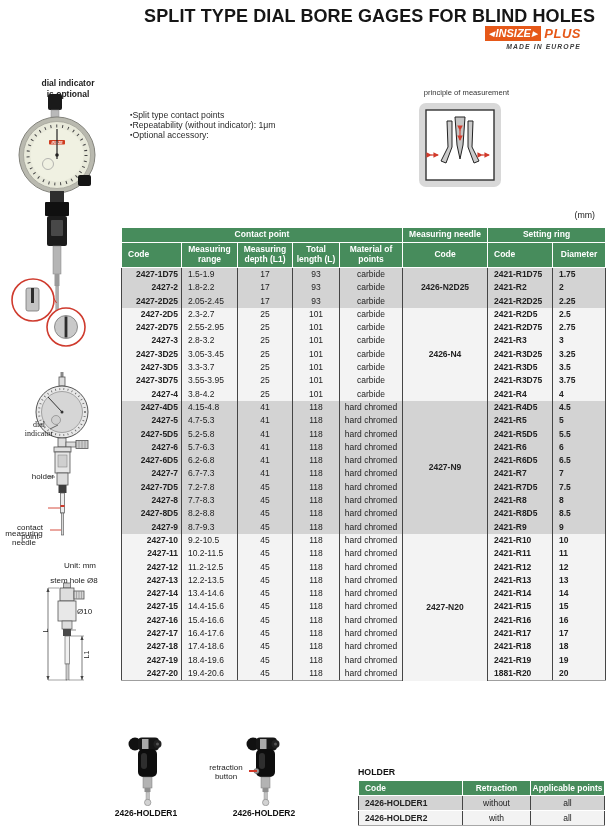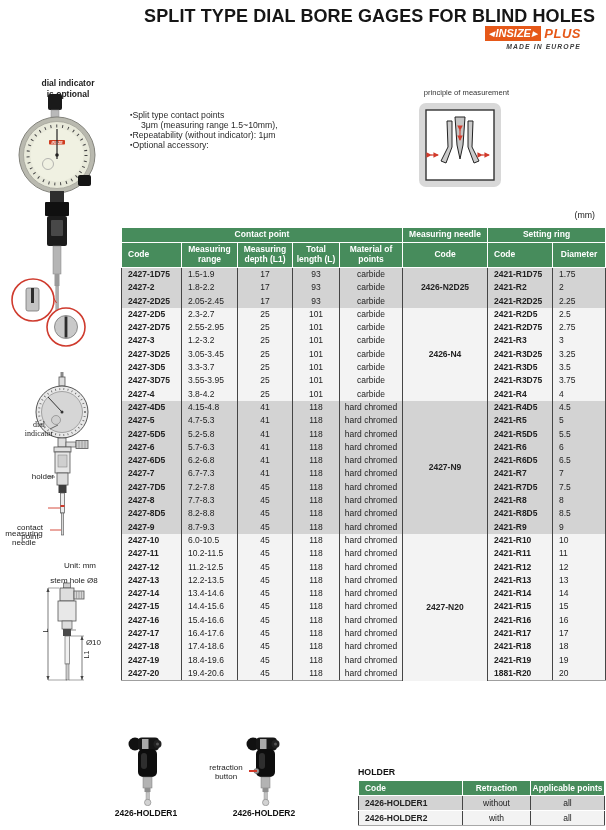--- a/index.html
+++ b/index.html
@@ -27,38 +27,38 @@
   .mm-label{position:absolute;right:11px;top:210px;font-size:8.8px;color:#222;}
 
   .abs-svg{position:absolute;}
 
   .main-table{position:absolute;left:121px;top:227px;width:484px;border-collapse:collapse;table-layout:fixed;}
   .main-table th{background:var(--green);color:#fff;font-size:8.5px;font-weight:bold;border:1px solid #fff;padding:0;line-height:1.15;text-align:center;}
   .main-table tr.gh-row th{height:15px;}
   .main-table tr.ch-row th{height:25px;}
   .main-table th.left{text-align:left;padding-left:6px;}
   .main-table td{font-size:8.5px;height:13.3px;line-height:13.3px;padding:0 3px;border-left:1px solid #454545;border-right:1px solid #454545;white-space:nowrap;overflow:hidden;color:#222;}
-  .main-table td.c0{font-weight:bold;padding-left:6px;}
+  .main-table td.c0{font-weight:bold;padding-left:6px;text-align:right;}
   .main-table td.c1{padding-left:6px;}
   .main-table td.c2,.main-table td.c3,.main-table td.c4{text-align:center;}
   .main-table td.c5{text-align:center;font-weight:bold;}
   .main-table td.c6{font-weight:bold;padding-left:6px;}
-  .main-table td.c7{padding-left:6px;}
+  .main-table td.c7{padding-left:6px;font-weight:bold;}
   tr.g-gray td{background:var(--gray);}
   tr.g-light td{background:var(--light);}
   .main-table tr:last-child td{border-bottom:1.5px solid #9f9f9f;}
 
   .sch-label{position:absolute;font-size:8px;line-height:9px;text-align:center;white-space:pre-line;color:#222;}
   #lbl-dial{left:20px;top:420px;width:38px;font-family:Liberation Serif, serif;}
   #lbl-holder{left:14px;top:472px;width:40px;text-align:right;}
   #lbl-needle{left:0px;top:501px;width:48px;margin-top:28px;}
   #lbl-contact{left:9px;top:523px;width:42px;}
   #lbl-unit{left:56px;top:561px;width:40px;text-align:right;}
   #lbl-stemhole{left:50px;top:576px;width:48px;}
-  #lbl-dia10{left:77px;top:638px;width:24px;text-align:right;}
+  #lbl-dia10{left:77px;top:607px;width:24px;text-align:left;}
   #lbl-L{left:40px;top:626px;width:10px;transform:rotate(-90deg);font-size:7px;}
   #lbl-L1{left:80px;top:650px;width:12px;transform:rotate(-90deg);font-size:7px;}
 
   .holder-label{position:absolute;top:808px;width:64px;text-align:center;font-size:8.5px;font-weight:bold;color:#111;}
   #hl1{left:114px;} #hl2{left:232px;}
   .retraction-label{position:absolute;left:204px;top:763px;width:44px;font-size:8px;line-height:9px;text-align:center;white-space:pre-line;color:#222;}
   .retraction-line{position:absolute;left:249px;top:770px;width:8px;height:2px;background:var(--red);}
 
   .holder-block-title{position:absolute;left:358px;top:767px;font-size:8.8px;font-weight:bold;color:#111;}
   .holder-table{position:absolute;left:358px;top:780px;width:246px;border-collapse:collapse;table-layout:fixed;}
@@ -120,21 +120,20 @@
     <circle cx="66" cy="239" r="19" fill="#ffffff" stroke="#cf3b2e" stroke-width="1.6"></circle>
     <circle cx="66" cy="239" r="11.5" fill="#c9c9c9" stroke="#777777" stroke-width="0.8"></circle>
     <rect x="64.6" y="228.5" width="2.8" height="21" fill="#2d2d2d"></rect>
   </svg>
 
   <div class="features">
       <div class="feat-item">
         <span class="bullet">▪</span>
         <span>Split type contact points</span>
       </div>
-      <div class="feat-sub">3μm (measuring range 1.5~10mm),</div>
       <div class="feat-item">
         <span class="bullet">▪</span>
         <span>Repeatability (without indicator): 1μm</span>
       </div>
       <div class="feat-item">
         <span class="bullet">▪</span>
         <span>Optional accessory:</span>
       </div>
     </div>
 
@@ -228,21 +227,21 @@
           <td class="c0">2427-2D75</td>
           <td class="c1">2.55-2.95</td>
           <td class="c2">25</td>
           <td class="c3">101</td>
           <td class="c4">carbide</td>
           <td class="c6">2421-R2D75</td>
           <td class="c7">2.75</td>
         </tr>
         <tr class="g-light">
           <td class="c0">2427-3</td>
-          <td class="c1">1.2-3.2</td>
+          <td class="c1">2.8-3.2</td>
           <td class="c2">25</td>
           <td class="c3">101</td>
           <td class="c4">carbide</td>
           <td class="c6">2421-R3</td>
           <td class="c7">3</td>
         </tr>
         <tr class="g-light">
           <td class="c0">2427-3D25</td>
           <td class="c1">3.05-3.45</td>
           <td class="c2">25</td>
@@ -364,21 +363,21 @@
           <td class="c0">2427-9</td>
           <td class="c1">8.7-9.3</td>
           <td class="c2">45</td>
           <td class="c3">118</td>
           <td class="c4">hard chromed</td>
           <td class="c6">2421-R9</td>
           <td class="c7">9</td>
         </tr>
         <tr class="g-light">
           <td class="c0">2427-10</td>
-          <td class="c1">6.0-10.5</td>
+          <td class="c1">9.2-10.5</td>
           <td class="c2">45</td>
           <td class="c3">118</td>
           <td class="c4">hard chromed</td>
           <td class="c5" rowspan="11">2427-N20</td>
           <td class="c6">2421-R10</td>
           <td class="c7">10</td>
         </tr>
         <tr class="g-light">
           <td class="c0">2427-11</td>
           <td class="c1">10.2-11.5</td>

